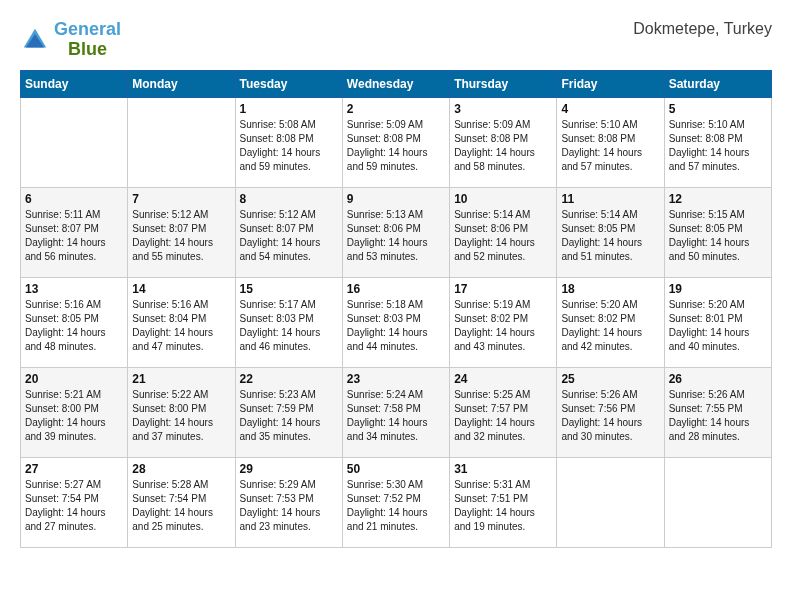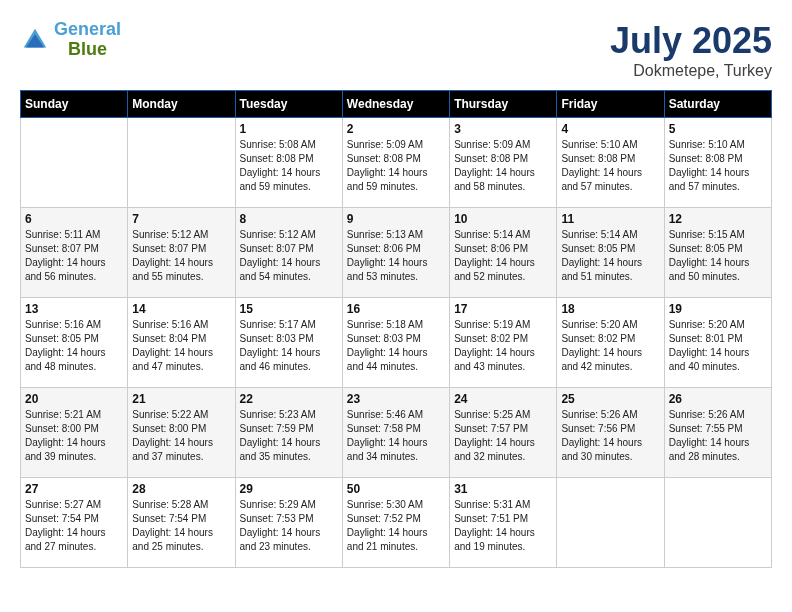--- a/index.html
+++ b/index.html
@@ -46,21 +46,21 @@
     .subtitle {
       font-size: 16px;
       color: #404040;
     }
     .calendar {
       width: 100%;
       border-collapse: collapse;
       font-size: 11px;
     }
     .calendar thead th {
-      background-color: #000000;
+      background-color: #0369a1;
       color: #fff;
       padding: 6px 4px;
       text-align: left;
       font-size: 12px;
       font-weight: bold;
       border: 1px solid #1a5eab;
     }
     .calendar tbody td {
       border: 1px solid #ccc;
       vertical-align: top;
@@ -95,21 +95,20 @@
     <svg class="logo-icon" viewBox="0 0 40 40">
       <polygon points="20,5 35,30 5,30" fill="#4a9fd4"></polygon>
       <polygon points="20,12 32,30 8,30" fill="#2a6ebb"></polygon>
     </svg>
     <div class="logo-text">
       <div><span>General</span></div>
       <div><span style="color:#4d7c0f;">Blue</span></div>
     </div>
   </div>
   <div class="title-block">
-    <div class="main-title">July 2025</div>
     <div class="subtitle">Dokmetepe, Turkey</div>
   </div>
 </div>
 
 <table class="calendar">
   <thead>
     <tr>
     <th>Sunday</th>
         <th>Monday</th>
         <th>Tuesday</th>
@@ -256,21 +255,21 @@
 Daylight: 14 hours and 37 minutes.</div>
         </td>
         <td>
           <div class="day-number">22</div>
           <div class="day-info" style="white-space: pre-line;">Sunrise: 5:23 AM
 Sunset: 7:59 PM
 Daylight: 14 hours and 35 minutes.</div>
         </td>
         <td>
           <div class="day-number">23</div>
-          <div class="day-info" style="white-space: pre-line;">Sunrise: 5:46 AM
+          <div class="day-info" style="white-space: pre-line;">Sunrise: 5:24 AM
 Sunset: 7:58 PM
 Daylight: 14 hours and 34 minutes.</div>
         </td>
         <td>
           <div class="day-number">24</div>
           <div class="day-info" style="white-space: pre-line;">Sunrise: 5:25 AM
 Sunset: 7:57 PM
 Daylight: 14 hours and 32 minutes.</div>
         </td>
         <td>

